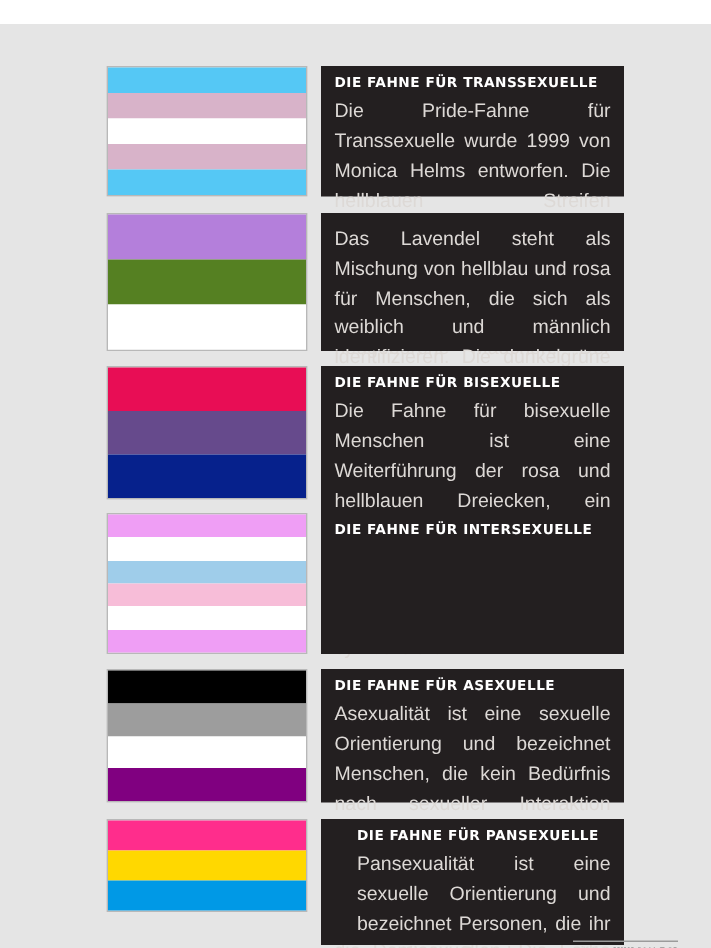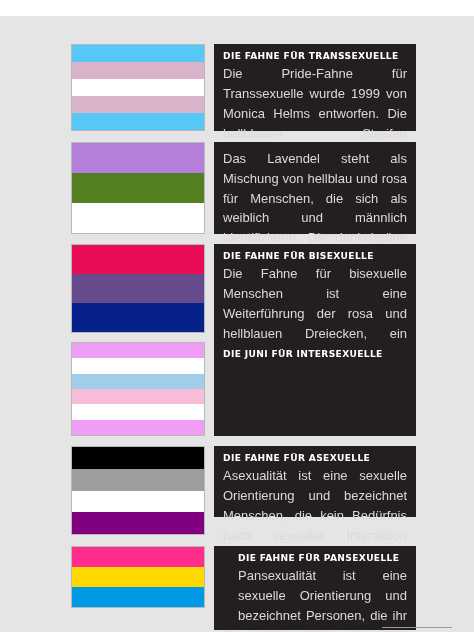--- a/index.html
+++ b/index.html
@@ -155,33 +155,33 @@
           <div class="flag" style="height: 94px;">
             <div class="stripe" style="background: rgb(239, 158, 245);"></div>
             <div class="stripe" style="background: rgb(255, 255, 255);"></div>
             <div class="stripe" style="background: rgb(159, 205, 234);"></div>
             <div class="stripe" style="background: rgb(247, 189, 216);"></div>
             <div class="stripe" style="background: rgb(255, 255, 255);"></div>
             <div class="stripe" style="background: rgb(239, 158, 245);"></div>
           </div>
         </div>
         <div class="text-col" style="height: 94px;">
-          <div class="entry-title">DIE JUNI FÜR INTERSEXUELLE</div>
+          <div class="entry-title">DIE FAHNE FÜR INTERSEXUELLE</div>
         </div>
       </div>
       <div class="entry" style="top: 430px;">
         <div class="flag-col">
           <div class="flag" style="height: 89px;">
             <div class="stripe" style="background: rgb(0, 0, 0);"></div>
             <div class="stripe" style="background: rgb(157, 157, 157);"></div>
             <div class="stripe" style="background: rgb(255, 255, 255);"></div>
             <div class="stripe" style="background: rgb(128, 0, 128);"></div>
           </div>
         </div>
-        <div class="text-col" style="height: 71px;">
+        <div class="text-col" style="height: 89px;">
           <div class="entry-title">DIE FAHNE FÜR ASEXUELLE</div>
           <div class="entry-body">Asexualität ist eine sexuelle Orientierung und bezeichnet Menschen, die kein Bedürfnis nach sexueller Interaktion haben. Schwarz bezeichnet Asexualität, Grau steht für die Grauzone zwischen sexuell und asexuell und weiss symbolisert die Demisexuellen. Die Farbe Violett steht für die Community.</div>
         </div>
       </div>
       <div class="entry" style="top: 530px;">
         <div class="flag-col">
           <div class="flag" style="height: 62px;">
             <div class="stripe" style="background: rgb(255, 45, 140);"></div>
             <div class="stripe" style="background: rgb(255, 216, 0);"></div>
             <div class="stripe" style="background: rgb(0, 153, 230);"></div>

